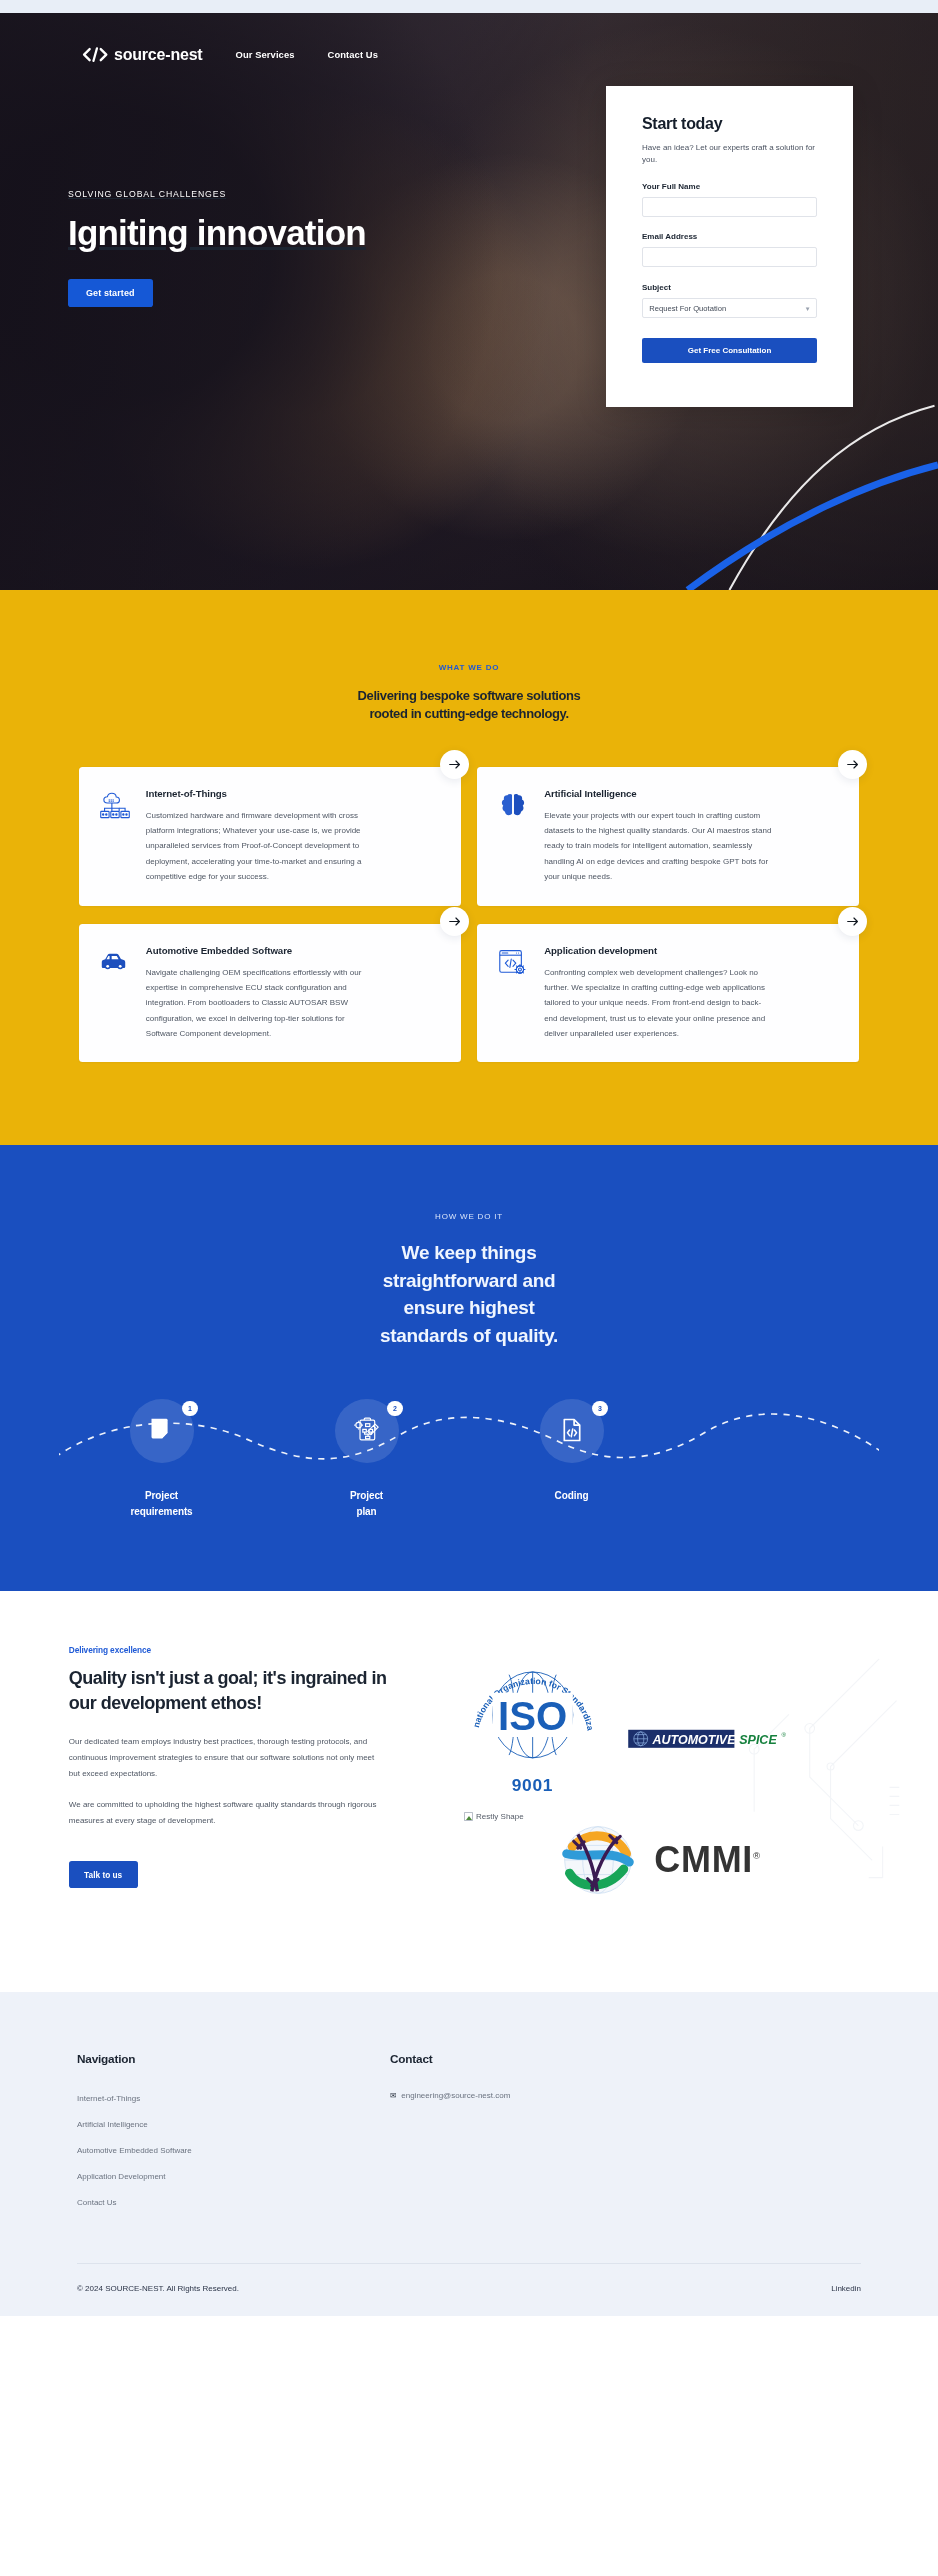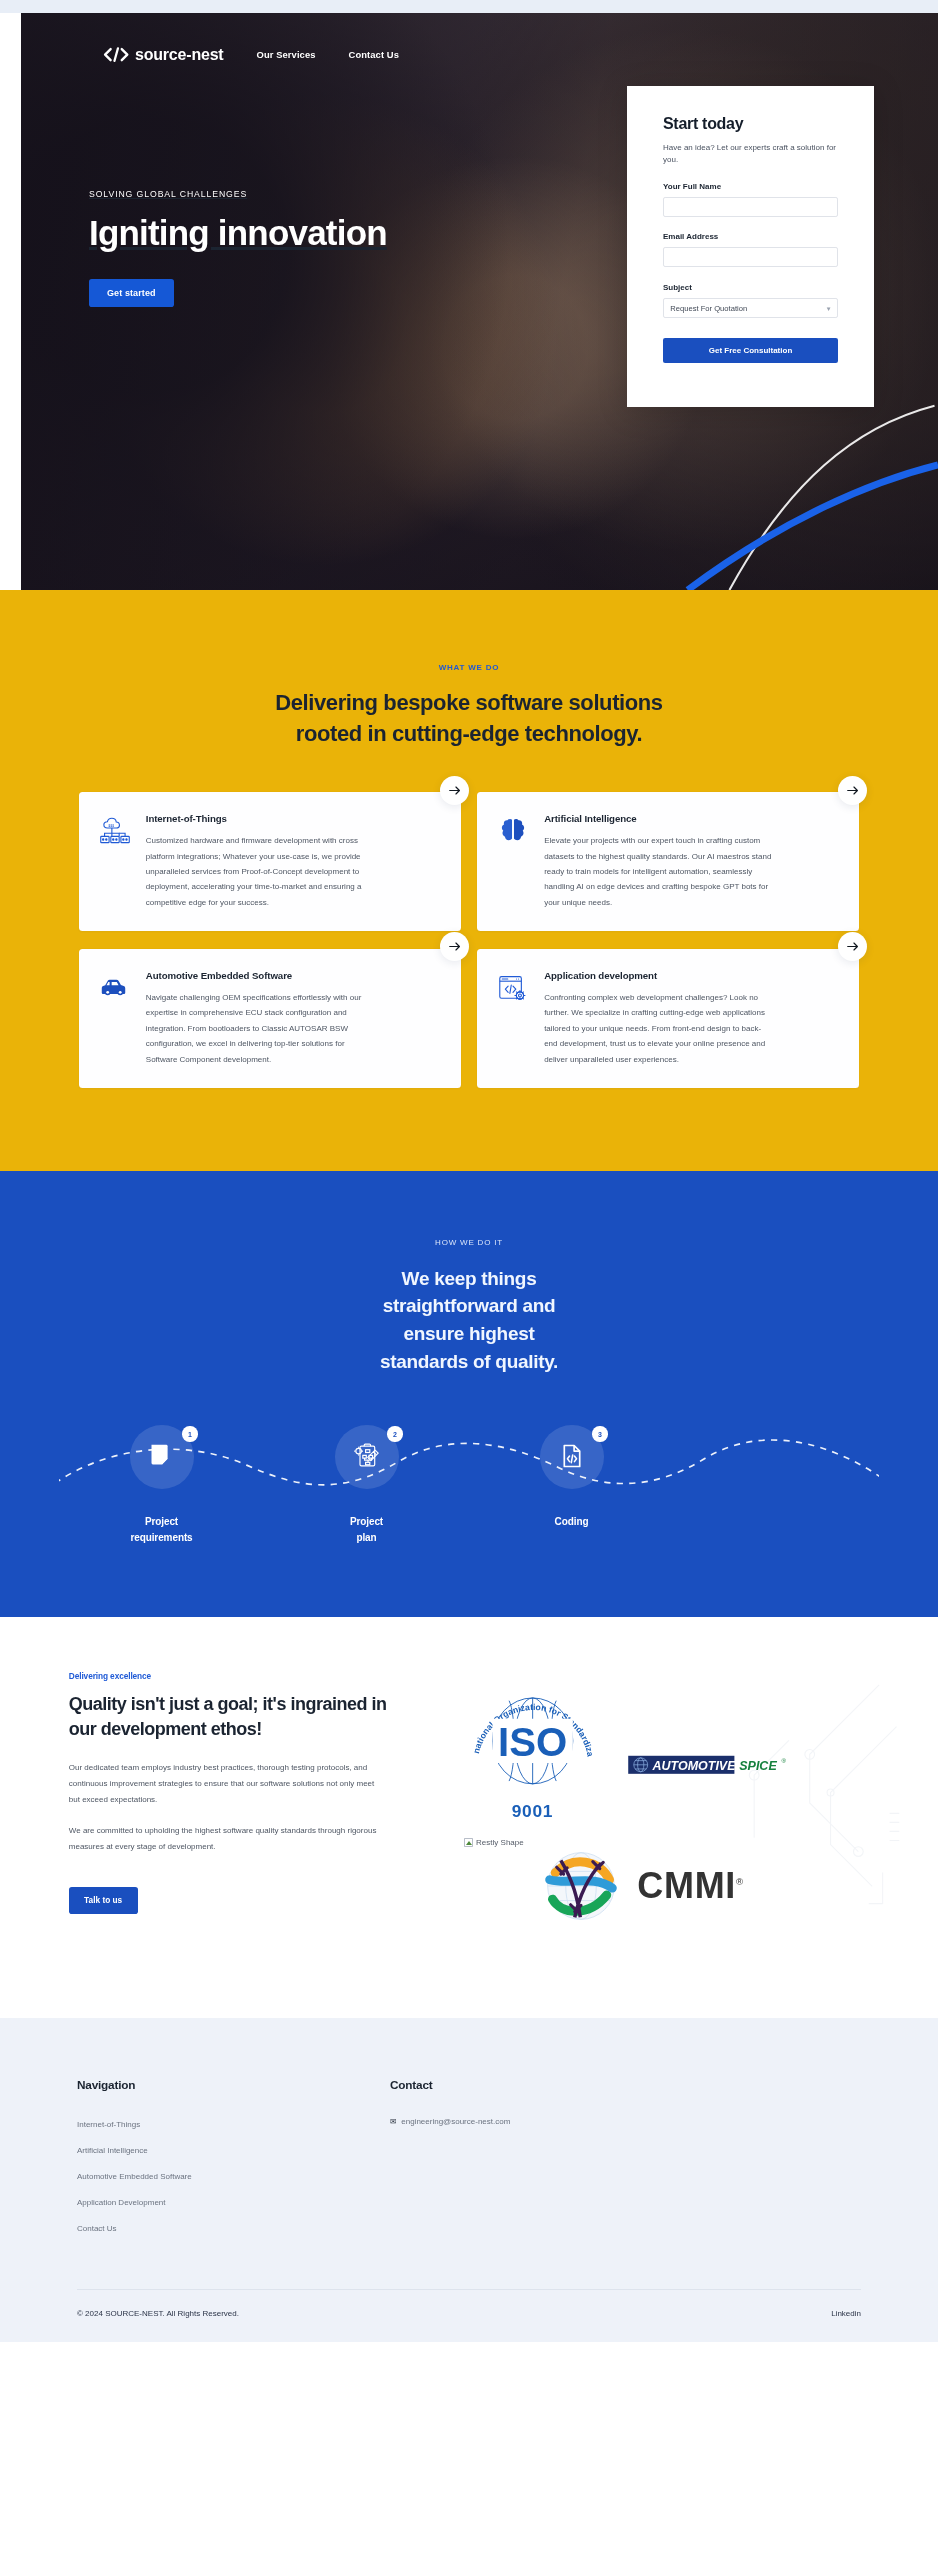--- a/index.html
+++ b/index.html
@@ -14,21 +14,20 @@
 
   
   .top-strip { height:12.5px; background:#e8eef7; }
 
   
   .hero {
     position:relative;
     height:577px;
     overflow:hidden;
     background:#1d4ed8;
-    margin-left:21px;
   }
   .hero-photo {
     position:absolute; inset:0;
     background:
       radial-gradient(circle at 14% 42%, rgba(25,22,30,.95) 0 16%, rgba(40,35,45,0) 42%),
       radial-gradient(circle at 33% 55%, rgba(170,120,70,.55) 0 12%, rgba(0,0,0,0) 34%),
       radial-gradient(circle at 54% 58%, rgba(200,160,120,.38) 0 12%, rgba(0,0,0,0) 32%),
       radial-gradient(circle at 72% 48%, rgba(130,105,88,.45) 0 14%, rgba(0,0,0,0) 36%),
       radial-gradient(circle at 90% 40%, rgba(60,48,44,.85) 0 20%, rgba(0,0,0,0) 48%),
       linear-gradient(165deg, #4b4148 0%, #3a3038 25%, #241d26 60%, #15101a 100%);
@@ -108,21 +107,21 @@
   }
 
   
   .services { background:#eab308; padding:73px 0 83px; }
   .eyebrow-center {
     text-align:center; color:#2159d4; font-size:8px; font-weight:700;
     letter-spacing:0.8px;
   }
   .section-title {
     text-align:center; margin-top:15.3px;
-    font-size:22px; line-height:1.42; font-weight:700;
+    font-size:13px; line-height:1.42; font-weight:700;
     letter-spacing:-0.4px; color:#1b2431;
   }
   .cards-grid {
     width:780px; margin:43px auto 0;
     display:grid; grid-template-columns:1fr 1fr; gap:18px 16.7px;
   }
   .svc-card {
     position:relative; background:#fefeff; border-radius:3.5px;
     padding:21px 19.5px 21px 19.5px;
     box-shadow:0 0.7px 2.1px rgba(30,45,90,.05);
@@ -204,21 +203,21 @@
   }
   .broken-img {
     width:9px; height:9px; border:0.7px solid #b8bec8; border-radius:0.7px;
     position:relative; background:#fff; display:inline-block;
   }
   .broken-img::after {
     content:""; position:absolute; left:0.7px; bottom:0.7px;
     width:0; height:0; border-left:3.5px solid transparent;
     border-right:3.5px solid transparent; border-bottom:4.9px solid #4d8a3a;
   }
-  .cmmi-block { position:absolute; left:91px; top:174px; display:flex; align-items:center; gap:15.3px; }
+  .cmmi-block { position:absolute; left:108px; top:174px; display:flex; align-items:center; gap:15.3px; }
   .cmmi-text {
     font-size:36px; font-weight:700; color:#333333; letter-spacing:0.7px;
     font-family:"Liberation Sans", sans-serif;
   }
   .cmmi-reg { font-size:9.7px; vertical-align:super; font-weight:400; }
 
   
   .footer { background:#eef2f9; padding:60px 0 0; }
   .footer-inner { width:784px; margin:0 auto; display:flex; }
   .f-col-nav { width:313px; }

